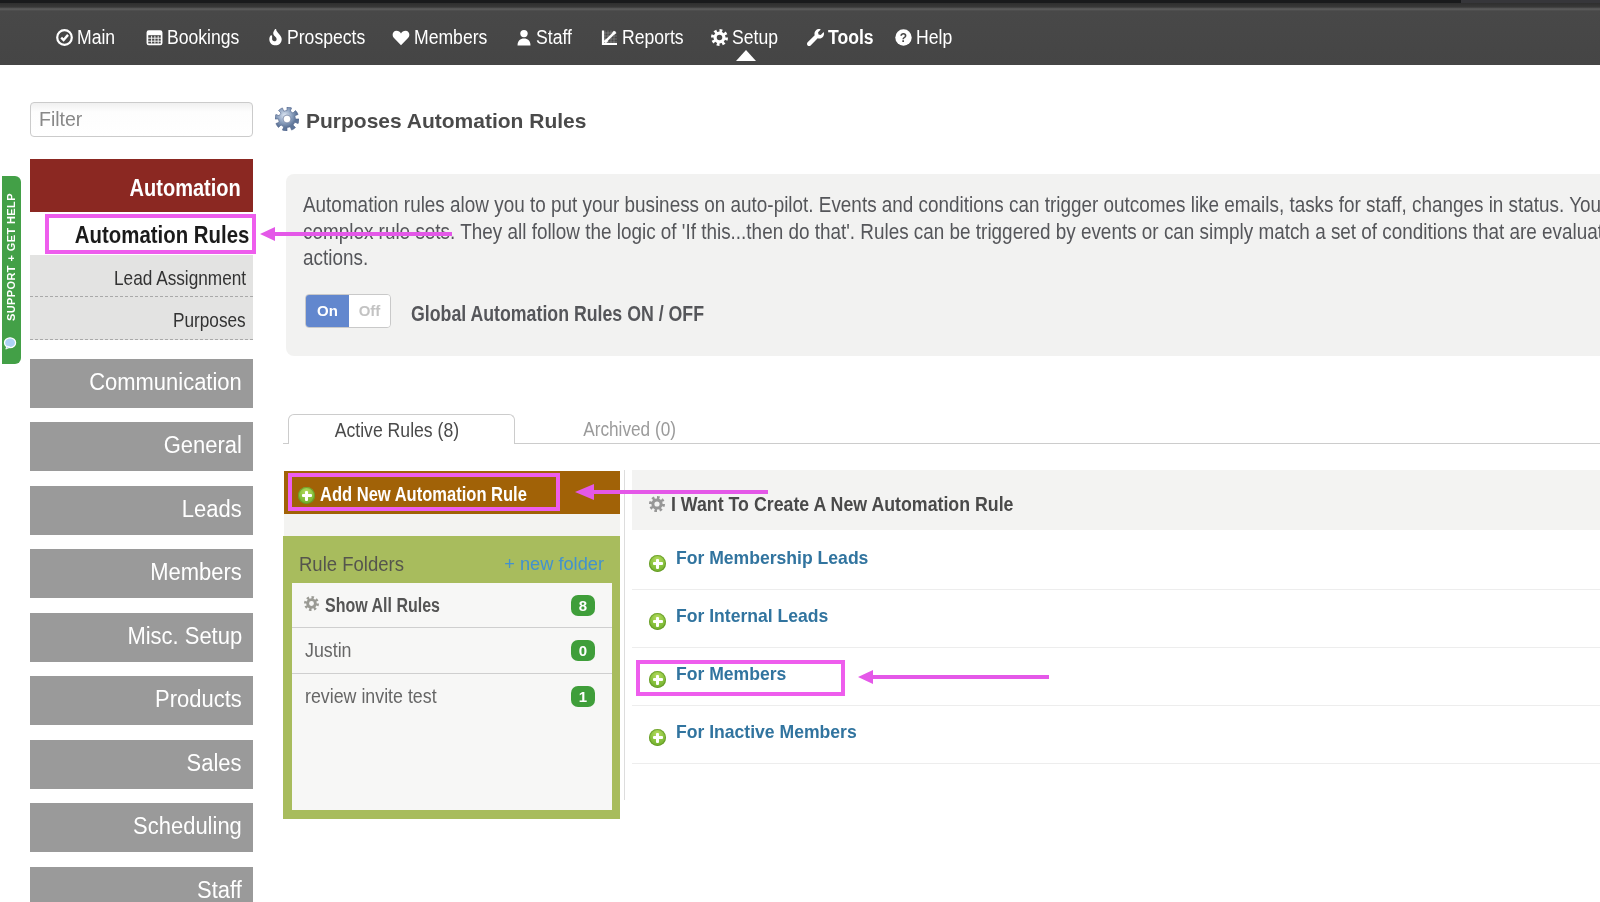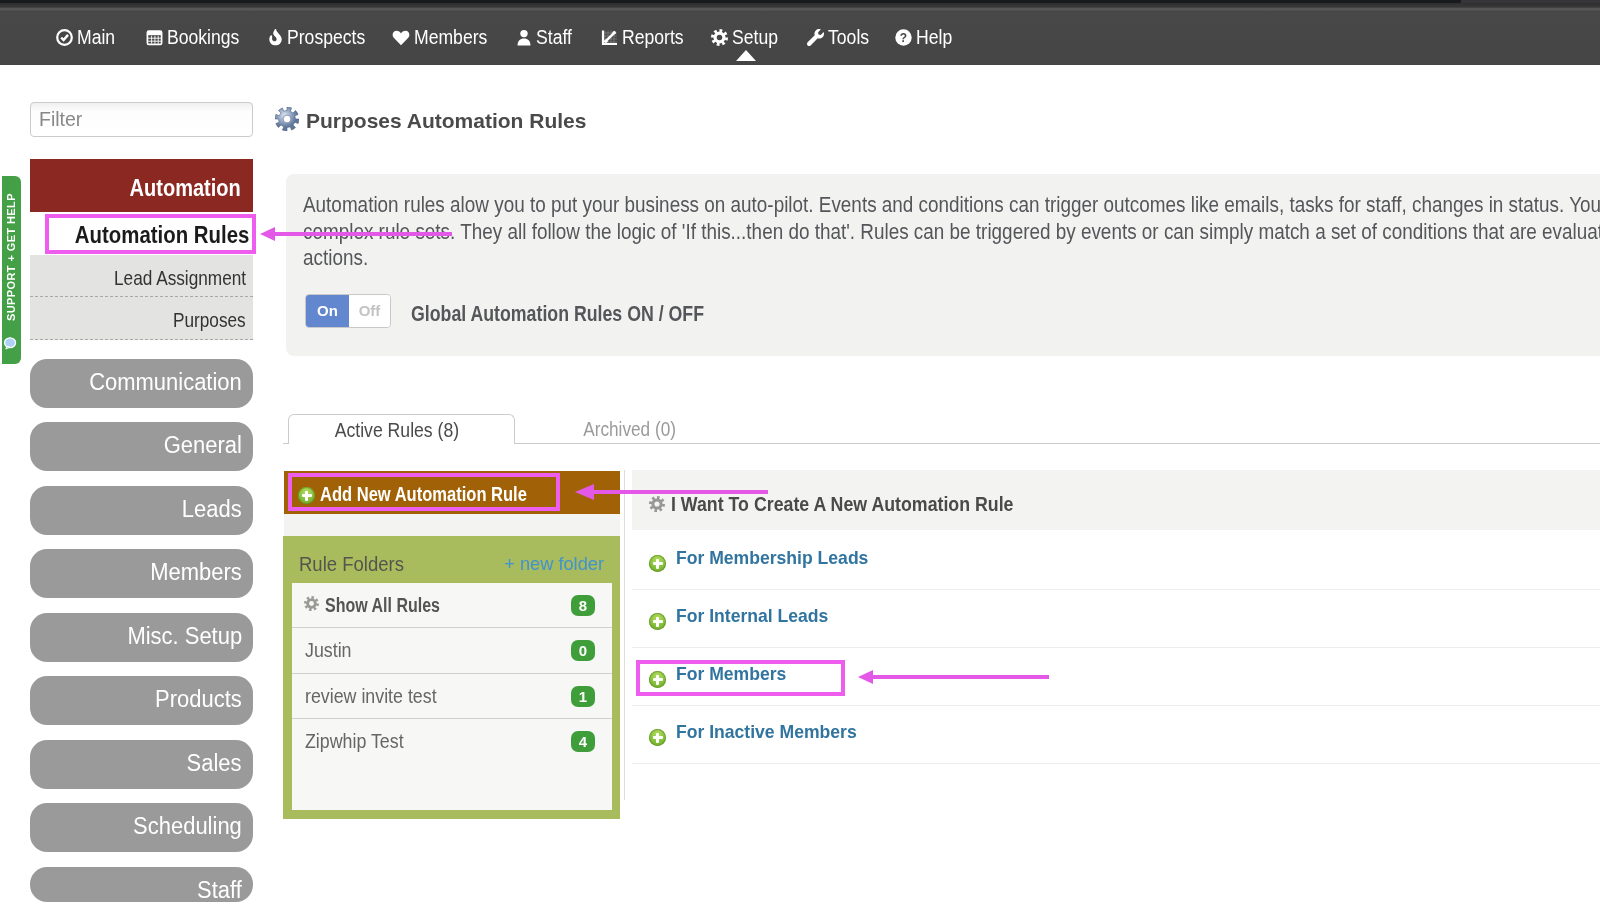--- a/index.html
+++ b/index.html
@@ -27,21 +27,21 @@
 #autohead span{display:inline-block;transform:scaleX(0.87);transform-origin:right center;}
 #autorules{position:absolute;left:30px;top:212px;width:223px;height:43px;background:#fff;
  color:#1b1b1b;font-weight:bold;font-size:24px;text-align:right;line-height:46px;
  padding-right:4px;box-sizing:border-box;}
 #autorules span{display:inline-block;transform:scaleX(0.85);transform-origin:right center;}
 .subrow{position:absolute;left:30px;width:223px;height:43px;background:#e3e3e2;color:#333;
  font-size:21px;text-align:right;line-height:46px;padding-right:7px;box-sizing:border-box;
  border-bottom:1px dashed #a9a9a9;}
 .subrow span{display:inline-block;transform:scaleX(0.82);transform-origin:right center;}
 .sectbtn{position:absolute;left:30px;width:223px;height:49px;background:#9a9a9a;color:#fff;
- font-size:23px;text-align:right;line-height:47px;padding-right:11px;box-sizing:border-box;border-radius:17px;}
+ font-size:23px;text-align:right;line-height:47px;padding-right:11px;box-sizing:border-box;}
 .sectbtn span{display:inline-block;transform:scaleX(0.955);transform-origin:right center;}
 
 #support{position:absolute;left:2px;top:176px;width:19px;height:188px;background:#43a047;
  border-radius:0 6px 6px 0;}
 #supporttext{position:absolute;left:2px;top:176px;width:19px;height:152px;color:#fff;
  font-size:11px;font-weight:bold;writing-mode:vertical-rl;transform:rotate(180deg);
  text-align:left;letter-spacing:0.4px;line-height:19px;padding-top:7px;box-sizing:border-box;}
 
 #pagetitle{position:absolute;left:306px;top:109px;font-size:21px;font-weight:bold;color:#4a4a4a;}
 
@@ -149,21 +149,21 @@
       <path d="M4 1.5 V15 M7 1.5 V15 M10 1.5 V15 M13 1.5 V15 M2 4 H16 M2 7 H16 M2 10 H16 M2 13 H16" stroke="#fff" stroke-width="0.4" opacity="0.55"></path>
     </svg>
  <span>Reports</span>
   </div>
 <div class="navitem" style="left:711px;">
  <svg width="17" height="17" viewBox="0 0 16 16">
       <path d="M8.00 0.00 A8.00 8.00 0 0 1 11.06 0.61 L10.14 2.83 A5.60 5.60 0 0 1 11.96 4.04 L13.66 2.34 A8.00 8.00 0 0 1 15.39 4.94 L13.17 5.86 A5.60 5.60 0 0 1 13.60 8.00 L16.00 8.00 A8.00 8.00 0 0 1 15.39 11.06 L13.17 10.14 A5.60 5.60 0 0 1 11.96 11.96 L13.66 13.66 A8.00 8.00 0 0 1 11.06 15.39 L10.14 13.17 A5.60 5.60 0 0 1 8.00 13.60 L8.00 16.00 A8.00 8.00 0 0 1 4.94 15.39 L5.86 13.17 A5.60 5.60 0 0 1 4.04 11.96 L2.34 13.66 A8.00 8.00 0 0 1 0.61 11.06 L2.83 10.14 A5.60 5.60 0 0 1 2.40 8.00 L0.00 8.00 A8.00 8.00 0 0 1 0.61 4.94 L2.83 5.86 A5.60 5.60 0 0 1 4.04 4.04 L2.34 2.34 A8.00 8.00 0 0 1 4.94 0.61 L5.86 2.83 A5.60 5.60 0 0 1 8.00 2.40 Z M10.60 8.00 A2.6 2.6 0 1 0 5.40 8.00 A2.6 2.6 0 1 0 10.60 8.00 Z" fill="#fff" fill-rule="evenodd"></path>
     </svg>
  <span>Setup</span>
   </div>
-<div class="navitem" style="left:807px;">
+<div class="navitem" style="left:807px;font-weight:bold;">
  <svg width="17" height="17" viewBox="0 0 512 512">
       <path d="M507.73 109.1c-2.24-9.03-13.54-12.09-20.12-5.51l-74.36 74.36-67.88-11.31-11.31-67.88 74.36-74.36c6.62-6.62 3.43-17.9-5.66-20.16-47.38-11.74-99.55.91-136.58 37.93-39.64 39.64-50.55 97.1-34.05 147.2L18.74 402.76c-24.99 24.99-24.99 65.51 0 90.5 24.99 24.99 65.51 24.99 90.5 0l213.21-213.21c50.12 16.71 107.47 5.68 147.37-34.22 37.07-37.07 49.7-89.32 37.91-136.73z" fill="#fff"></path>
     </svg>
  <span>Tools</span>
   </div>
 <div class="navitem" style="left:895px;">
  <svg width="17" height="17" viewBox="0 0 17 17">
       <circle cx="8.5" cy="8.5" r="8.2" fill="#fff"></circle>
       <text x="8.5" y="12.6" font-size="12" font-weight="bold" text-anchor="middle" fill="#454545" font-family="Liberation Sans,sans-serif">?</text>
     </svg>
@@ -234,24 +234,20 @@
       <span class="badge">8</span>
     </div>
   <div class="rfrow">
       <span class="nm">Justin</span>
       <span class="badge">0</span>
     </div>
   <div class="rfrow">
       <span class="nm">review invite test</span>
       <span class="badge">1</span>
     </div>
-  <div class="rfrow">
-      <span class="nm">Zipwhip Test</span>
-      <span class="badge">4</span>
-    </div>
 </div>
 
 <div id="vdivider"></div>
 <div id="rphead"></div>
 <svg class="abs" style="left:649px;top:496px;" width="16" height="16" viewBox="0 0 16 16">
     <path d="M8.00 0.00 A8.00 8.00 0 0 1 11.06 0.61 L10.14 2.83 A5.60 5.60 0 0 1 11.96 4.04 L13.66 2.34 A8.00 8.00 0 0 1 15.39 4.94 L13.17 5.86 A5.60 5.60 0 0 1 13.60 8.00 L16.00 8.00 A8.00 8.00 0 0 1 15.39 11.06 L13.17 10.14 A5.60 5.60 0 0 1 11.96 11.96 L13.66 13.66 A8.00 8.00 0 0 1 11.06 15.39 L10.14 13.17 A5.60 5.60 0 0 1 8.00 13.60 L8.00 16.00 A8.00 8.00 0 0 1 4.94 15.39 L5.86 13.17 A5.60 5.60 0 0 1 4.04 11.96 L2.34 13.66 A8.00 8.00 0 0 1 0.61 11.06 L2.83 10.14 A5.60 5.60 0 0 1 2.40 8.00 L0.00 8.00 A8.00 8.00 0 0 1 0.61 4.94 L2.83 5.86 A5.60 5.60 0 0 1 4.04 4.04 L2.34 2.34 A8.00 8.00 0 0 1 4.94 0.61 L5.86 2.83 A5.60 5.60 0 0 1 8.00 2.40 Z M10.60 8.00 A2.6 2.6 0 1 0 5.40 8.00 A2.6 2.6 0 1 0 10.60 8.00 Z" fill="#979797" fill-rule="evenodd"></path>
   </svg>
 <div id="rpheadtext">I Want To Create A New Automation Rule</div>
 <div class="rplink" style="top:531px;">
     <div class="gplus" style="left:17px;top:24px;"></div>

